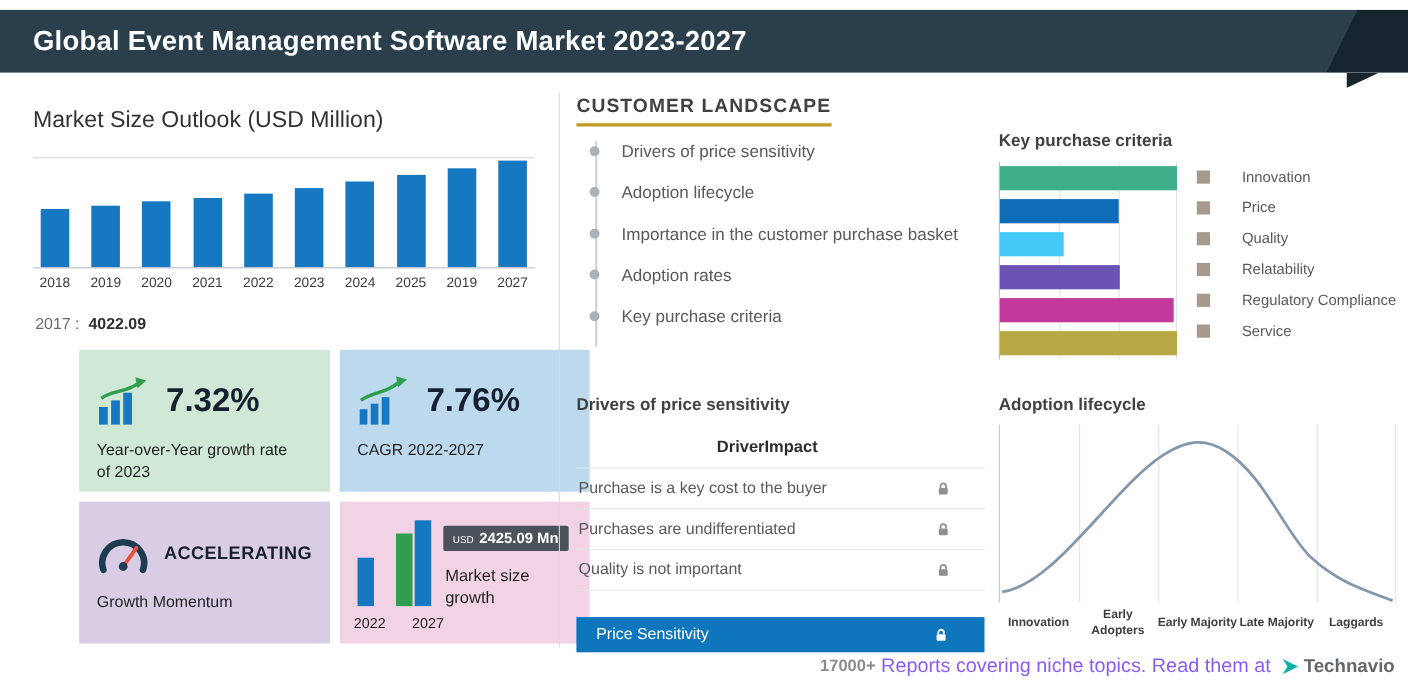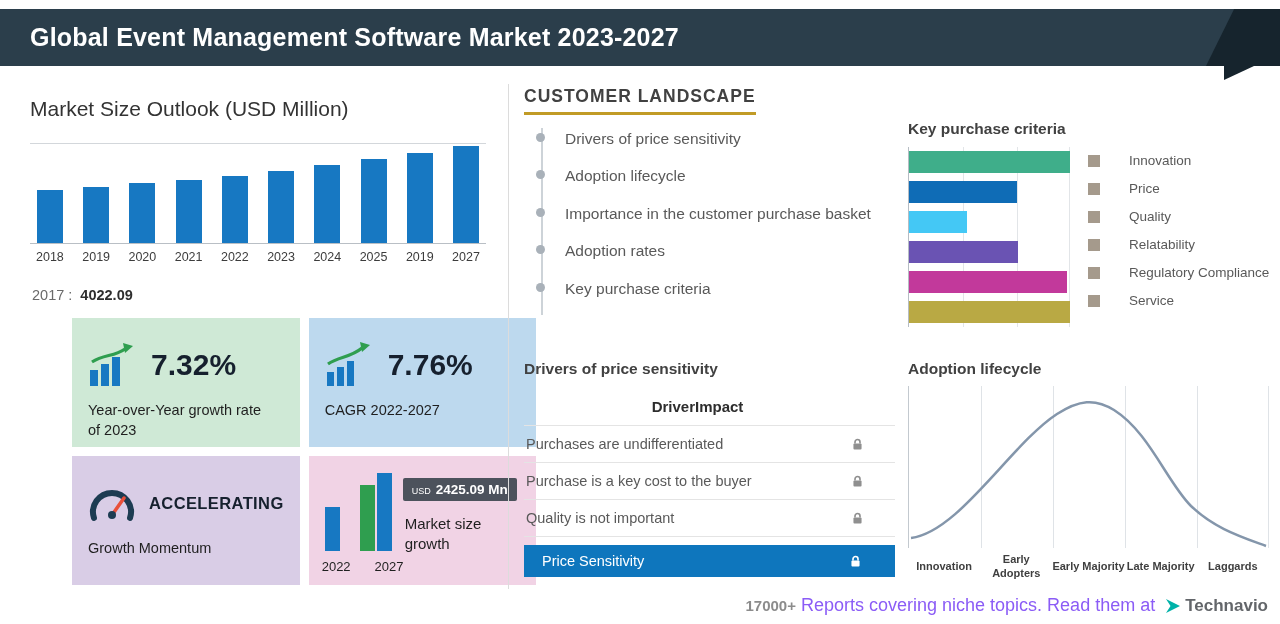--- a/index.html
+++ b/index.html
@@ -79,21 +79,21 @@
   
   .ps-title{position:absolute;left:524px;top:360px;margin:0;font-size:15.5px;font-weight:bold;color:#414141;}
   .ps-table{position:absolute;left:524px;top:390px;width:371px;}
   .ps-head{display:flex;justify-content:center;font-size:15px;font-weight:bold;color:#2d2d2d;
            padding:8px 26px 10px 2px;}
   .ps-rows-box{border-bottom:1px solid #e4e4e4;}
   .ps-row{display:flex;justify-content:space-between;align-items:center;border-top:1px solid #e4e4e4;
           padding:10px 30px 10px 2px;font-size:14.5px;color:#595959;}
   .lock{color:#8f8f8f;display:flex;}
   .ps-highlight{display:flex;justify-content:space-between;align-items:center;background:var(--highlight-blue,#0e76bd);
-          color:#fff;margin-top:8px;padding:8px 32px 8px 18px;font-size:14.5px;}
+          color:#fff;margin-top:24px;padding:8px 32px 8px 18px;font-size:14.5px;}
   .ps-highlight .lock{color:#fff;}
 
   
   .al-title{position:absolute;left:908px;top:360px;margin:0;font-size:15.5px;font-weight:bold;color:#414141;}
   .al-chart{position:absolute;left:908px;top:386px;width:361px;height:162px;border-left:1px solid #c3c9cf;box-sizing:border-box;}
   .al-grid{position:absolute;top:0;bottom:0;width:1px;background:#dfe3e7;}
   .al-curve{position:absolute;left:0;top:0;width:100%;height:100%;}
   .al-labels{position:absolute;left:908px;top:552px;width:361px;display:flex;}
   .al-stage{width:72.2px;min-height:30px;display:flex;align-items:center;justify-content:center;text-align:center;
             font-size:11px;font-weight:bold;color:#3f3f3f;line-height:1.25;}
@@ -303,30 +303,30 @@
     </div>
 
   <h3 class="ps-title">Drivers of price sensitivity</h3>
   <div class="ps-table">
     <div class="ps-head">
       <span>Driver</span>
       <span>Impact</span>
     </div>
     <div class="ps-rows-box">
         <div class="ps-row">
-          <span class="ps-driver">Purchases are undifferentiated</span>
+          <span class="ps-driver">Purchase is a key cost to the buyer</span>
           <span class="lock">
             <svg viewBox="0 0 24 24" width="15" height="15" aria-hidden="true">
               <path d="M8 10.5V8a4 4 0 0 1 8 0v2.5" fill="none" stroke="currentColor" stroke-width="2.6"></path>
               <rect x="5.5" y="10.5" width="13" height="9.5" rx="1.6" fill="currentColor"></rect>
             </svg>
           </span>
         </div>
         <div class="ps-row">
-          <span class="ps-driver">Purchase is a key cost to the buyer</span>
+          <span class="ps-driver">Purchases are undifferentiated</span>
           <span class="lock">
             <svg viewBox="0 0 24 24" width="15" height="15" aria-hidden="true">
               <path d="M8 10.5V8a4 4 0 0 1 8 0v2.5" fill="none" stroke="currentColor" stroke-width="2.6"></path>
               <rect x="5.5" y="10.5" width="13" height="9.5" rx="1.6" fill="currentColor"></rect>
             </svg>
           </span>
         </div>
         <div class="ps-row">
           <span class="ps-driver">Quality is not important</span>
           <span class="lock">

